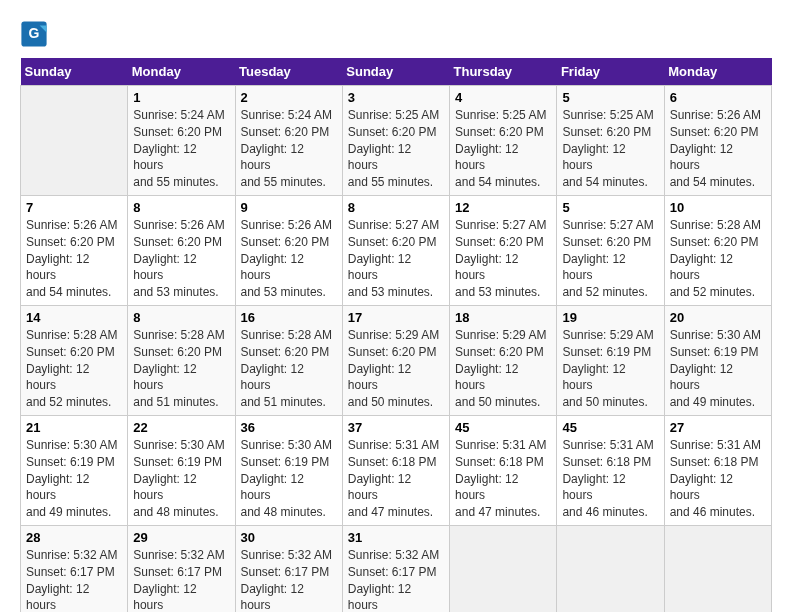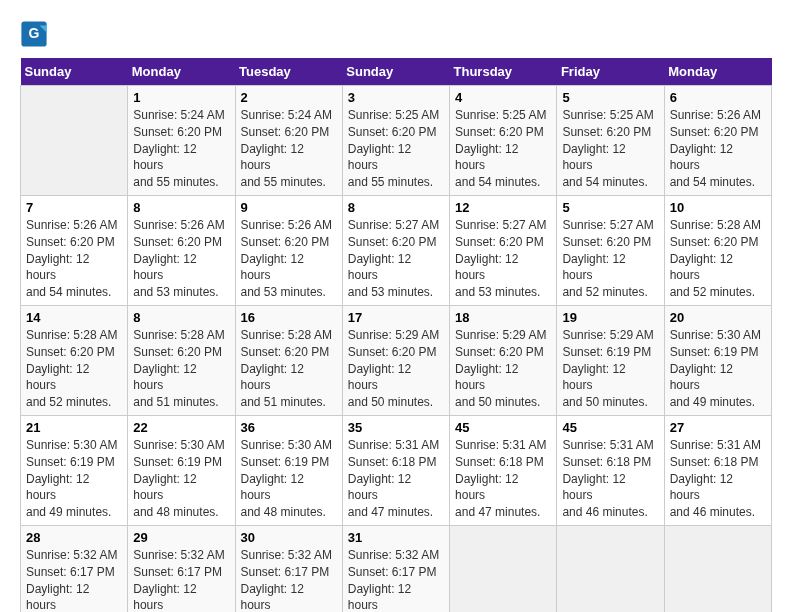--- a/index.html
+++ b/index.html
@@ -283,21 +283,21 @@
 and 48 minutes.</div>
         </td>
         <td>
           <span class="day-num">36</span>
           <div class="day-info" style="white-space: pre-line;">Sunrise: 5:30 AM
 Sunset: 6:19 PM
 Daylight: 12 hours
 and 48 minutes.</div>
         </td>
         <td>
-          <span class="day-num">35</span>
+          <span class="day-num">37</span>
           <div class="day-info" style="white-space: pre-line;">Sunrise: 5:31 AM
 Sunset: 6:18 PM
 Daylight: 12 hours
 and 47 minutes.</div>
         </td>
         <td>
           <span class="day-num">45</span>
           <div class="day-info" style="white-space: pre-line;">Sunrise: 5:31 AM
 Sunset: 6:18 PM
 Daylight: 12 hours

